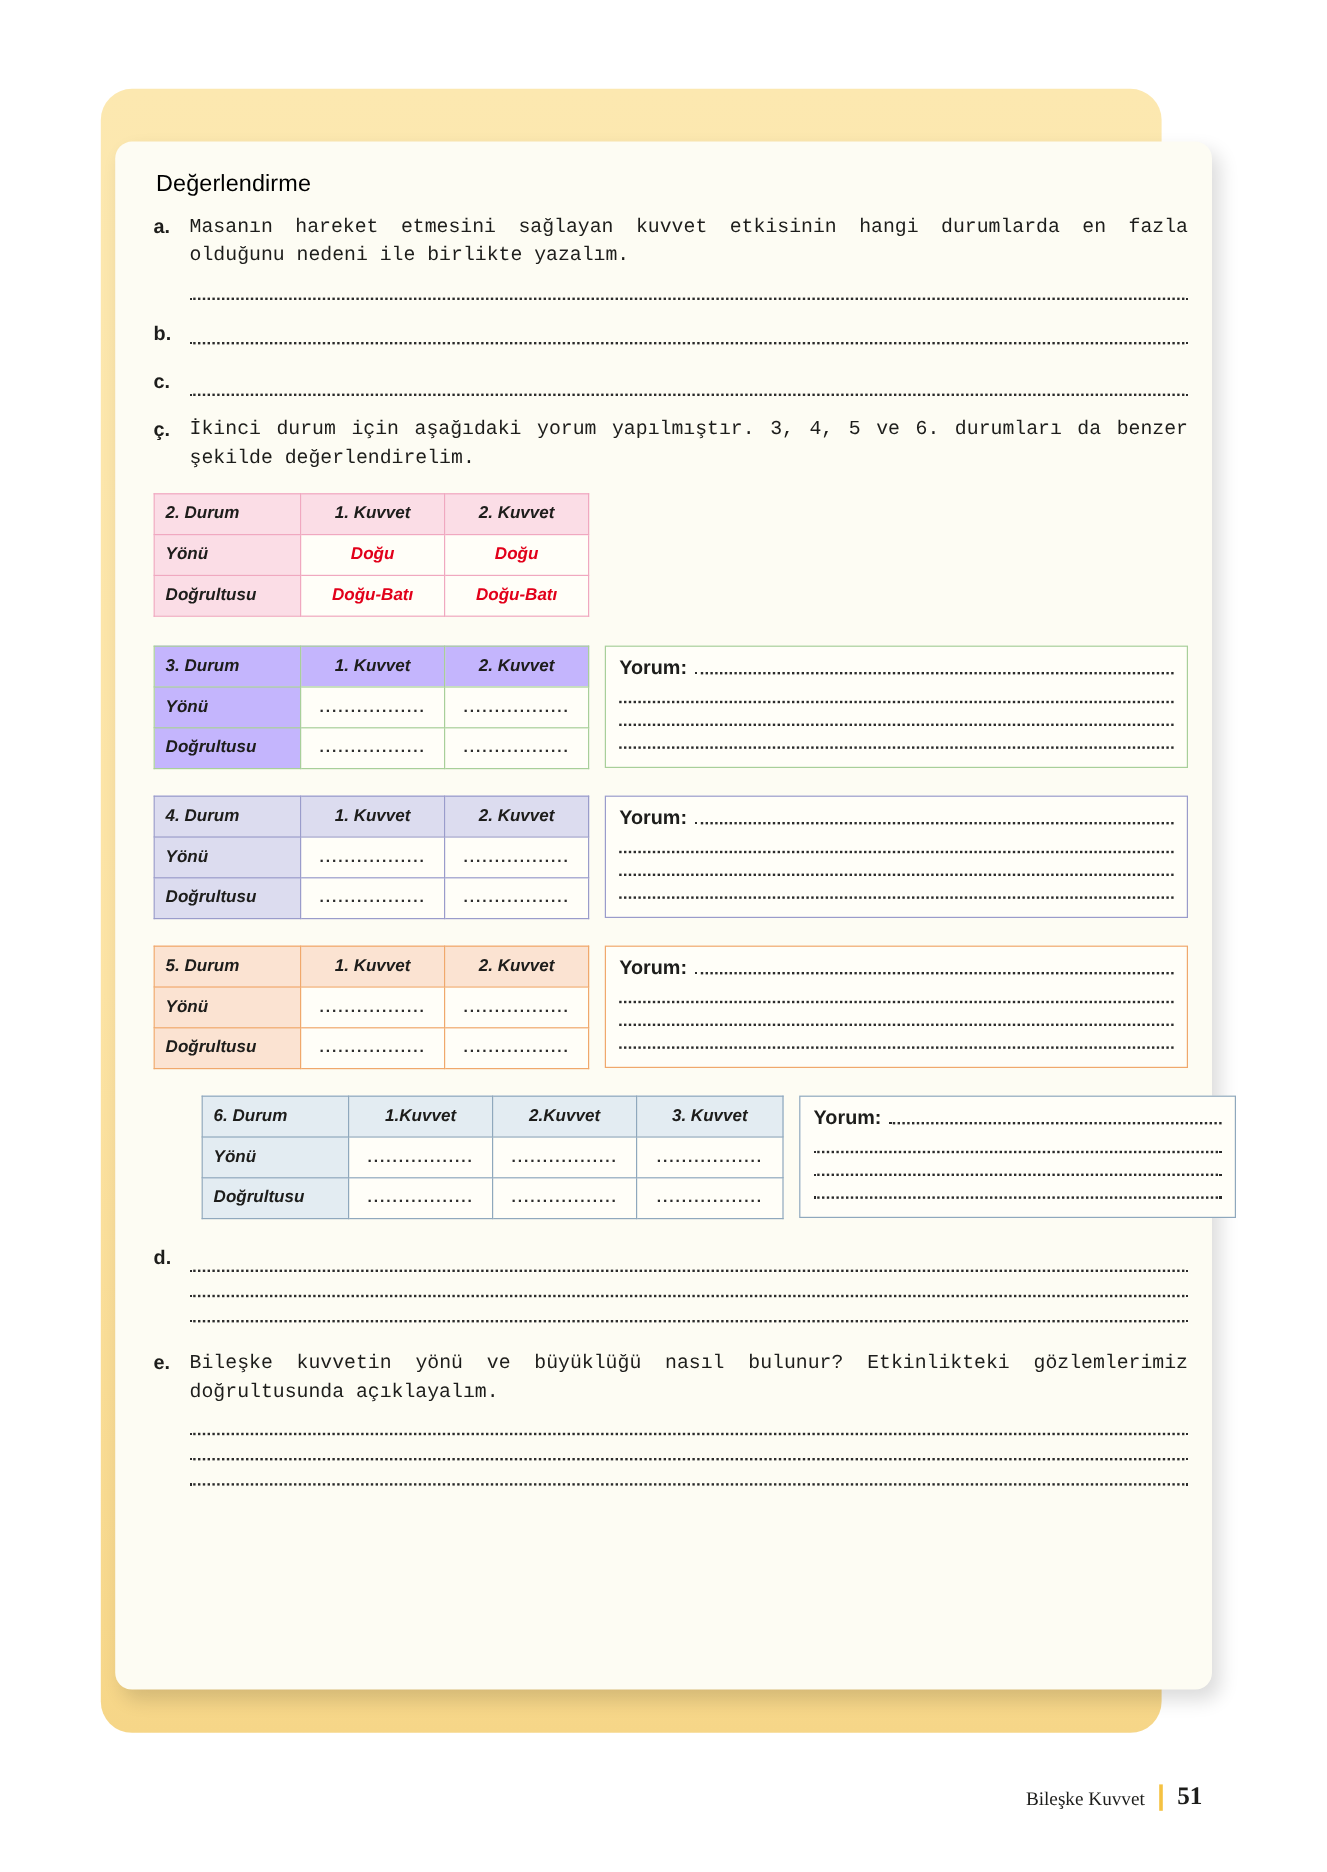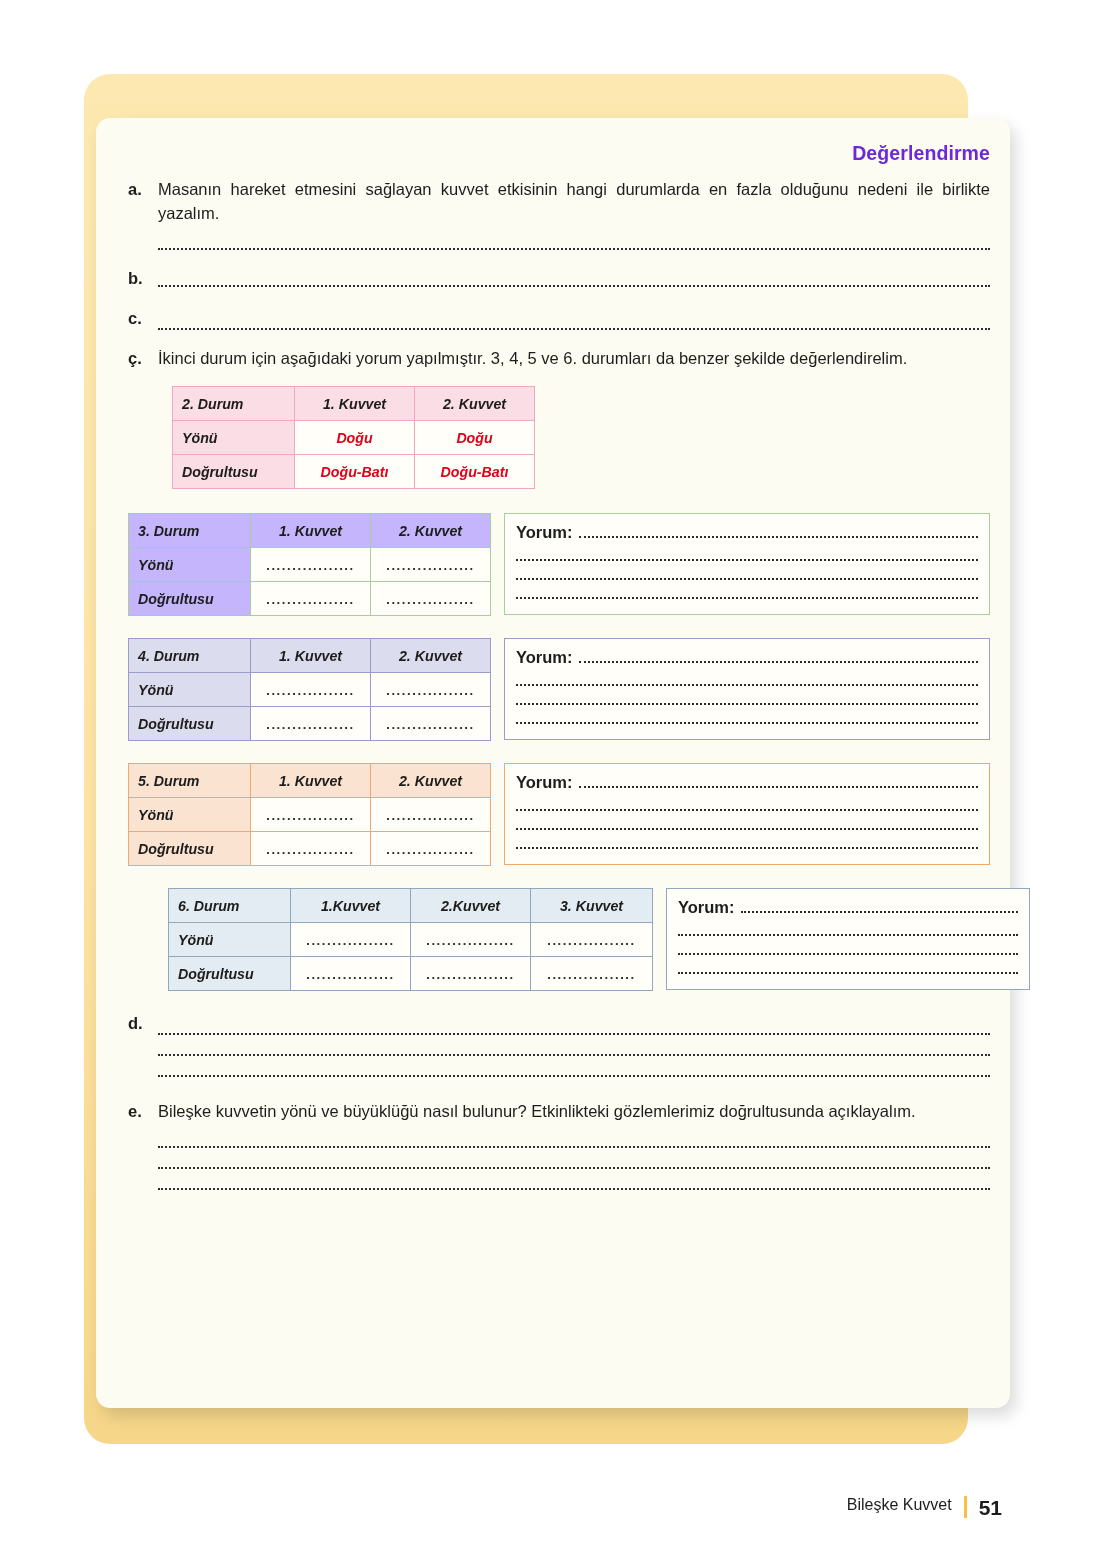--- a/index.html
+++ b/index.html
@@ -34,38 +34,37 @@
 
   .card-inner {
     position: absolute;
     left: 32px; top: 18px;
     width: 862px;
   }
 
   
   .section-title {
     font-size: 19.5px;
-    font-weight: bold;
-    color: #6d28d9;
+    font-weight: normal;
+    color: #000000;
     letter-spacing: .1px;
     margin: 6px 0 12px 2px;
-    text-align: right;
   }
 
   .q-row { display: flex; align-items: flex-start; margin-top: 8px; }
   .q-marker {
     width: 30px;
     flex: 0 0 30px;
     font-size: 16.5px;
     font-weight: bold;
     color: #1d1d1b;
     line-height: 1.47;
     padding-top: 0px;
   }
-  .q-body { flex: 1 1 auto; }
+  .q-body { flex: 1 1 auto; font-family: Liberation Mono, monospace; }
   .q-text {
     font-size: 16.5px;
     color: #1d1d1b;
     line-height: 1.47;
     text-align: justify;
     text-justify: inter-word;
   }
   .q-text.nojust { text-align: left; }
   .q-text b { font-weight: bold; }
 
@@ -170,24 +169,25 @@
   .t-orange table.durum td.hdr, .t-orange table.durum td.lbl { background: #fbe3d2; }
   .t-orange .yorum-box { border: 1.6px solid #f0a86c; }
 
   .t-blue   table.durum td { border: 1.6px solid #8fa8bd; }
   .t-blue   table.durum td.hdr, .t-blue table.durum td.lbl { background: #e3ecf2; }
   .t-blue   .yorum-box { border: 1.6px solid #8fa8bd; }
 
   
   .footer {
     position: absolute;
-    right: 104px; bottom: 40px;
+    right: 104px; bottom: 51px;
     display: flex;
-    align-items: flex-start;
+    align-items: flex-end;
     gap: 12px;
+    font-family: Liberation Serif, serif;
   }
   .footer-title { font-size: 16px; color: #1d1d1b; }
   .footer-sep { width: 3px; height: 22px; background: #f5c242; }
   .footer-page { font-size: 21px; font-weight: bold; color: #1d1d1b; }
 </style>
 </head>
 <body>
 
 <div id="page-root">
 
@@ -221,21 +221,21 @@
       </div>
 
       <div class="q-row" style="margin-top:16px;">
         <div class="q-marker">ç.</div>
         <div class="q-body">
           <div class="q-text">İkinci durum için aşağıdaki yorum yapılmıştır. 3, 4, 5 ve 6. durumları da benzer şekilde değerlendirelim.</div>
         </div>
       </div>
 
       <div class="durum-block t-pink" style="margin-top:16px;">
-        <table class="durum" style="width:362px;margin-left:44px;">
+        <table class="durum" style="width:362px;">
           <tbody>
               <tr>
             <td class="hdr lbl" style="width:122px;">2. Durum</td>
             <td class="hdr" style="width:120px;">1. Kuvvet</td>
             <td class="hdr" style="width:120px;">2. Kuvvet</td>
           </tr>
           <tr>
             <td class="lbl">Yönü</td>
             <td class="val">Doğu</td>
             <td class="val">Doğu</td>

